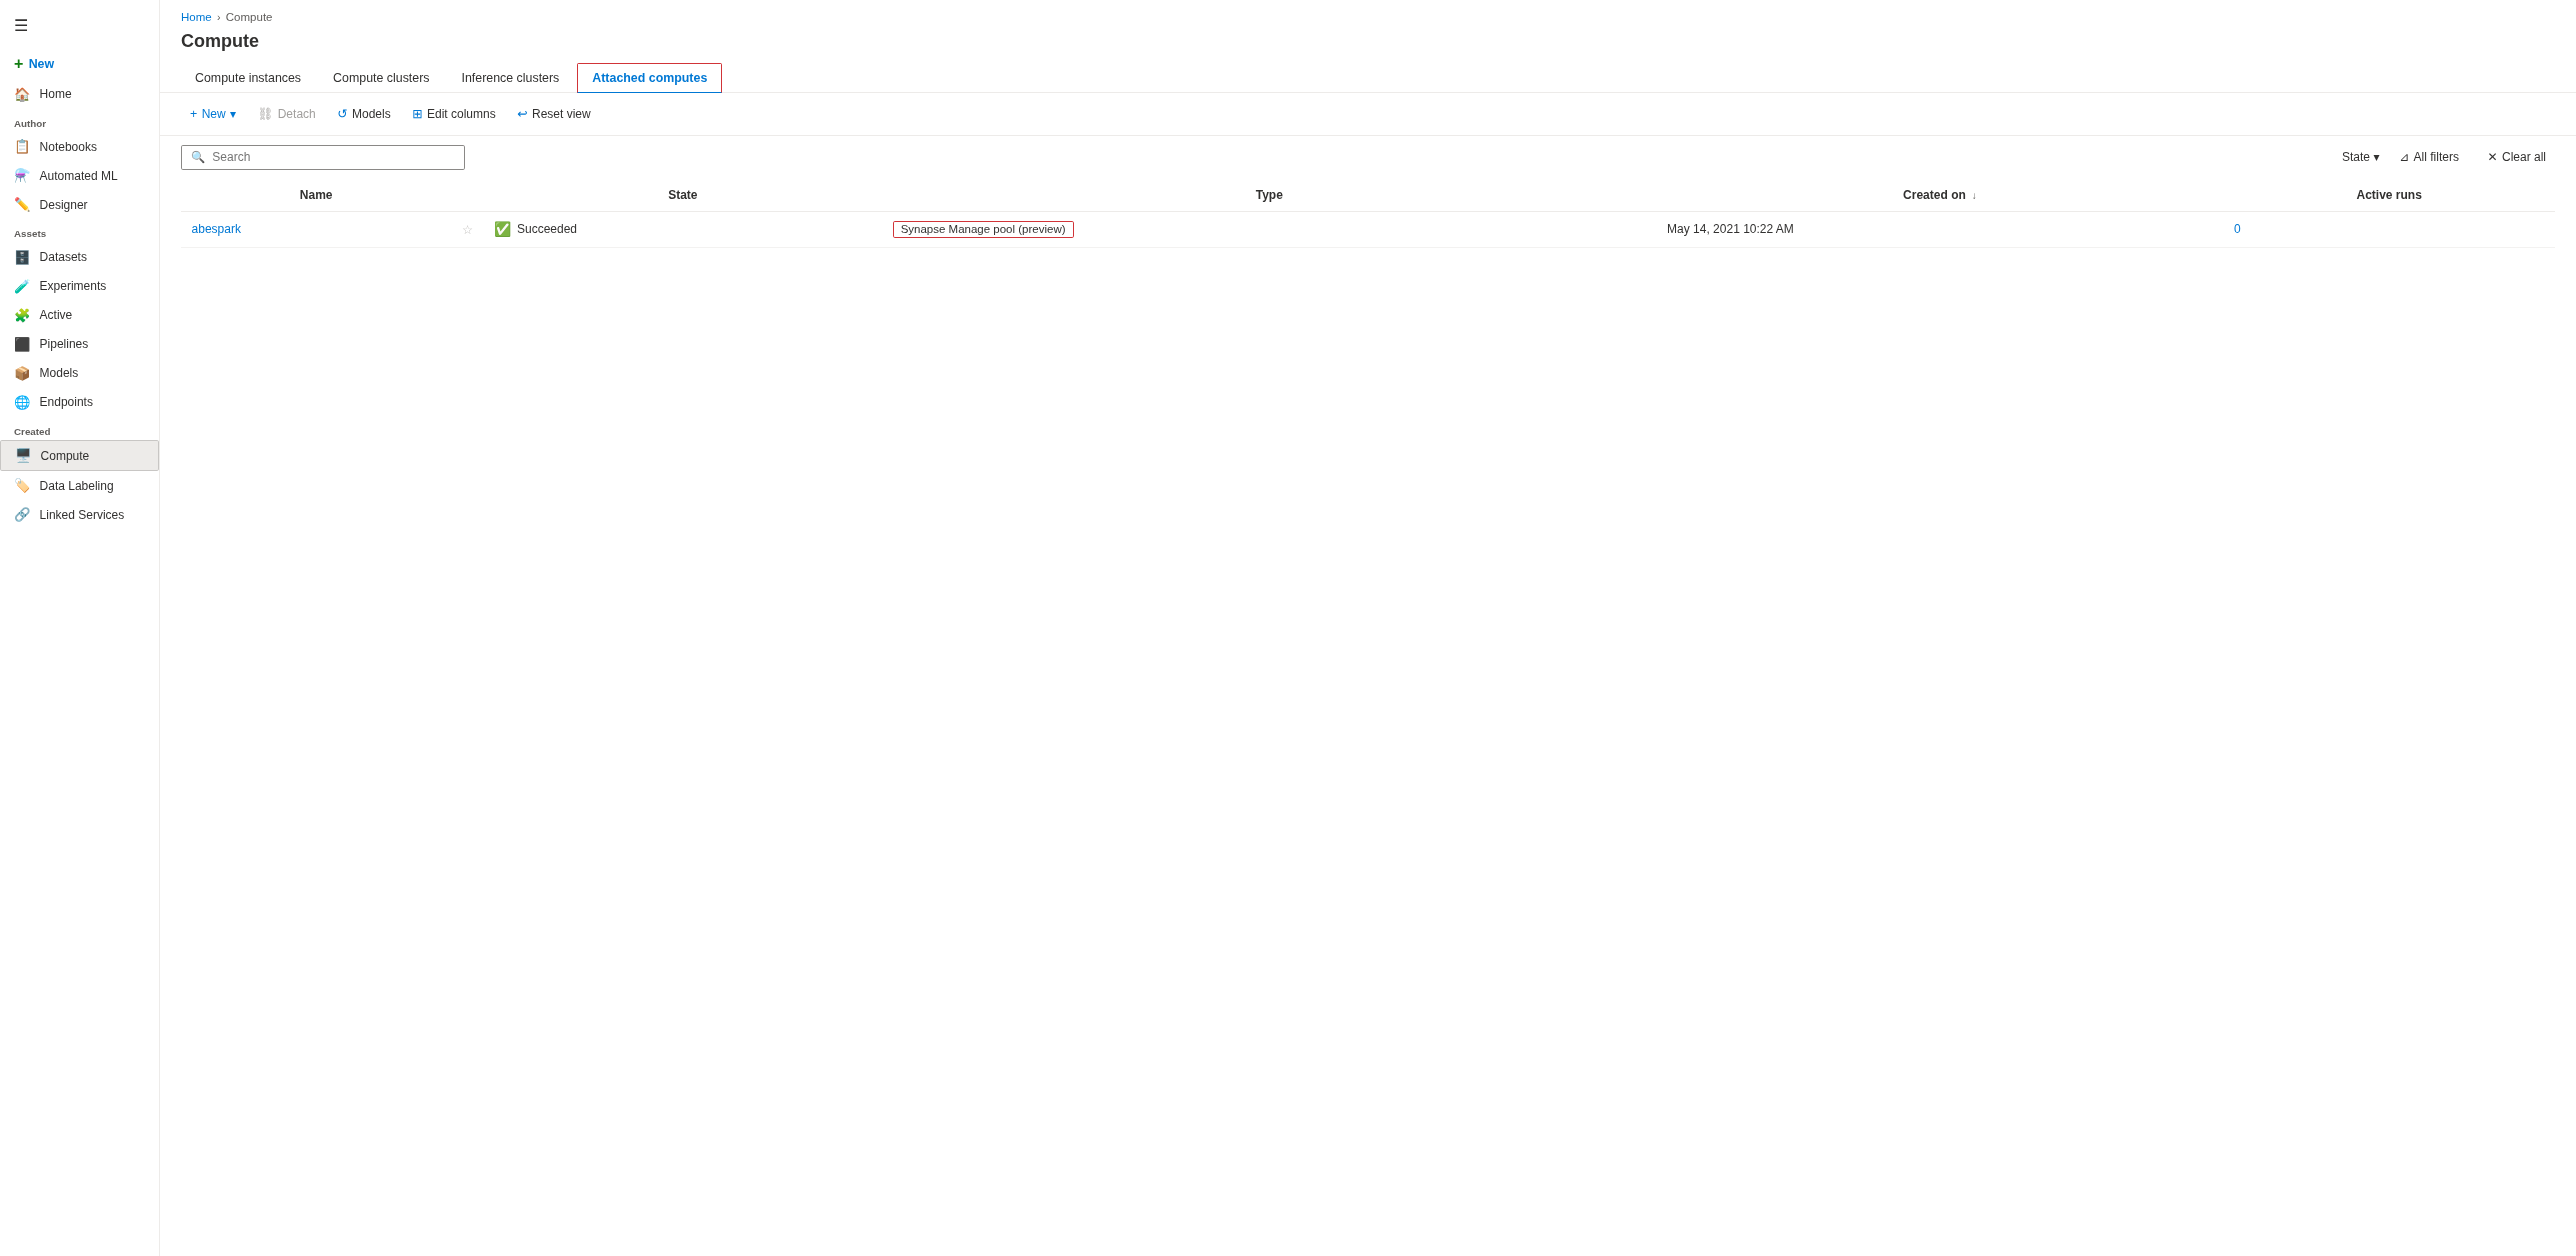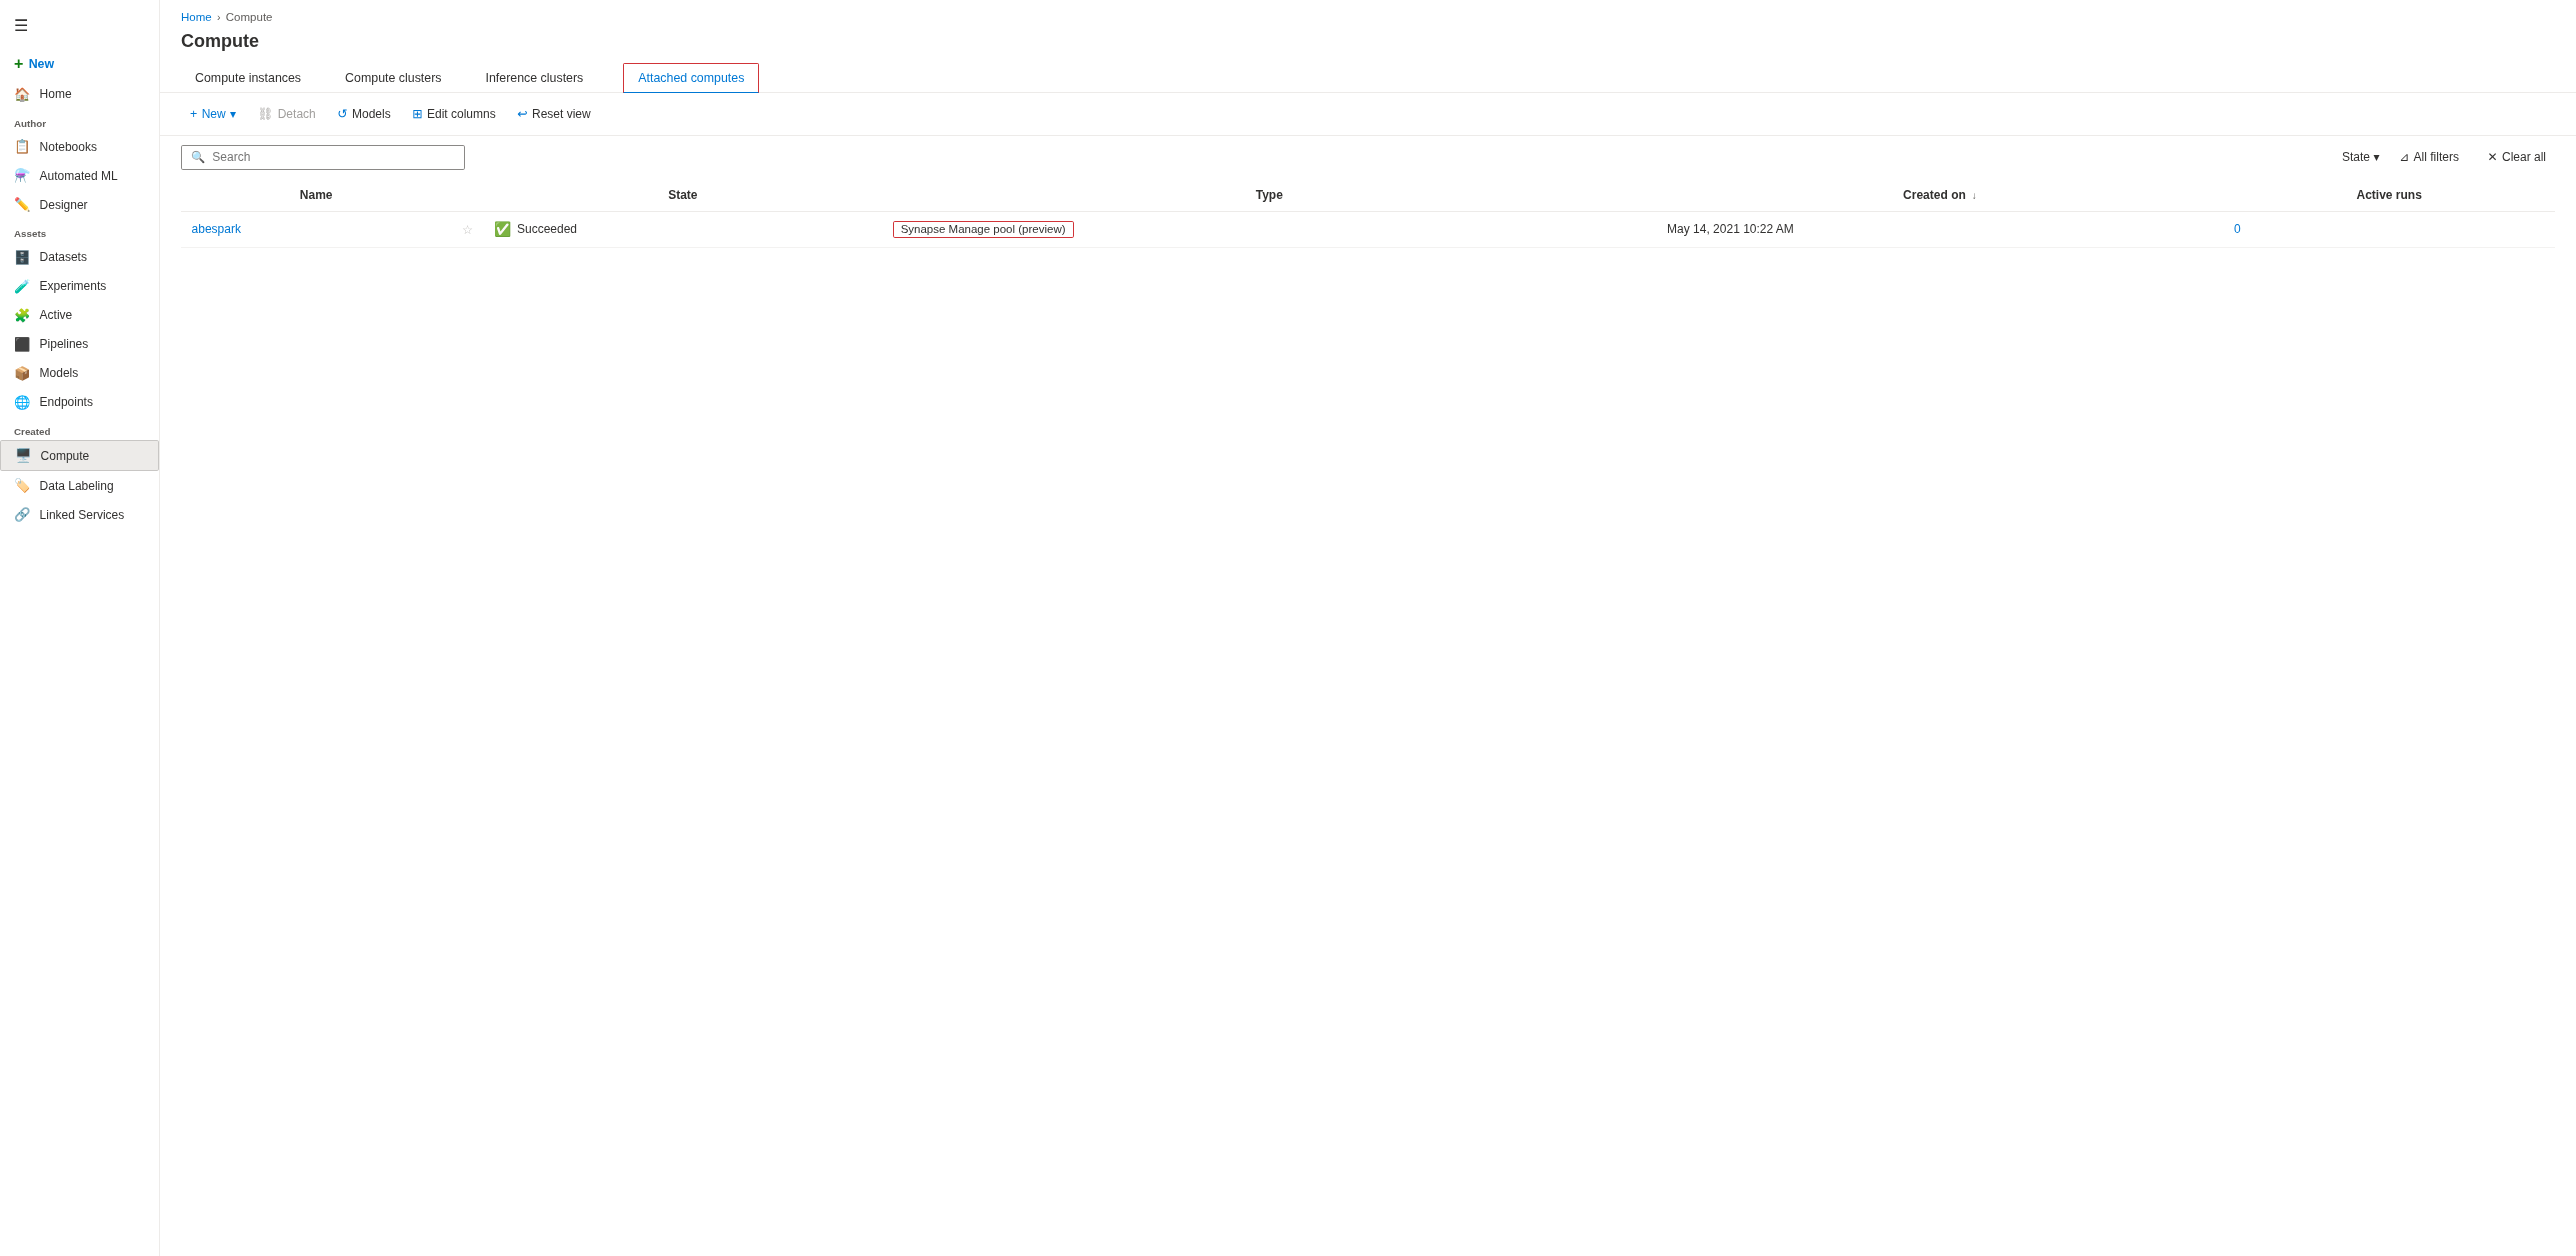--- a/index.html
+++ b/index.html
@@ -87,39 +87,38 @@
       padding: 3.5px 21px 10.6px 21px;
       color: #323130;
     }
 
     
     .tabs {
       display: flex;
       align-items: flex-end;
       border-bottom: 0.9px solid #edebe9;
       padding: 0 21px;
-      gap: 16px;
+      gap: 4px;
     }
     .tab {
       padding: 7px 14px;
       font-size: 12.4px;
       color: #323130;
       cursor: pointer;
       border: none;
       background: none;
       border-bottom: 1.8px solid transparent;
       margin-bottom: -0.9px;
     }
     .tab.active-highlight {
       border: 1.3px solid #d13438;
       border-bottom: 1.8px solid #0078d4;
       color: #0078d4;
-      font-weight: 400;
+      font-weight: 700;
       border-radius: 1.8px 1.8px 0 0;
-      margin-left: 10px;
     }
 
     
     .toolbar {
       display: flex;
       align-items: center;
       gap: 3.5px;
       padding: 9px 21px;
       border-bottom: 0.9px solid #edebe9;
     }

